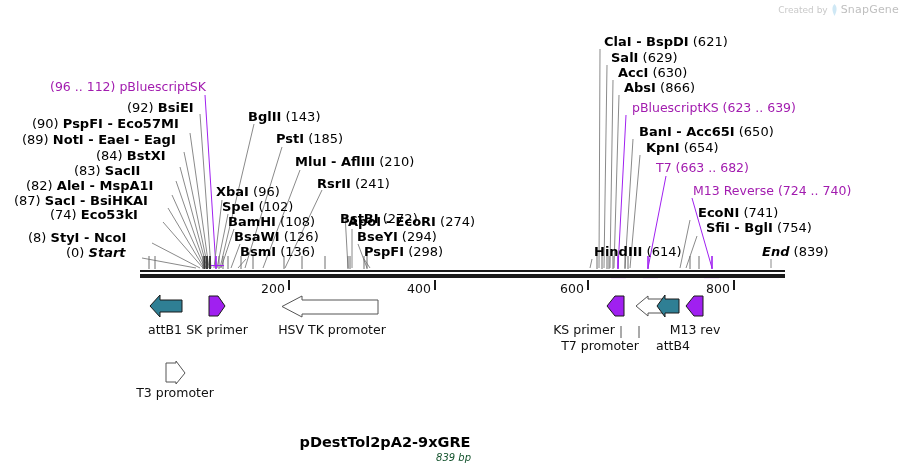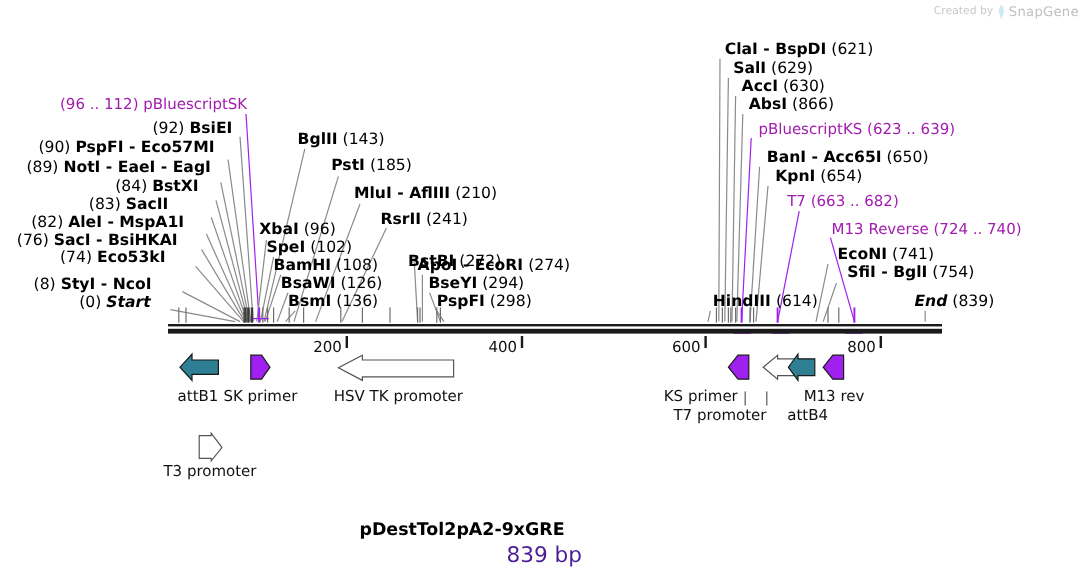--- a/index.html
+++ b/index.html
@@ -29,21 +29,21 @@
 
   .tick{position:absolute;background:#1a1a1a;width:2px;}
   .ticklbl{position:absolute;font-size:12.5px;color:#111;white-space:nowrap;}
 
   
   .feat{position:absolute;}
   .featlbl{position:absolute;font-size:12.5px;color:#111;white-space:nowrap;text-align:center;}
 
   
   #plasmid-title{position:absolute;width:770px;text-align:center;font-weight:bold;font-size:14.5px;color:#000;}
-  #plasmid-size{position:absolute;width:907px;text-align:center;font-size:18px;color:#4c1d95;}
+  #plasmid-size{position:absolute;width:907px;text-align:center;font-size:10px;color:#14532d;font-style:italic;}
 
   
   #watermark{position:absolute;right:8px;top:3px;display:flex;align-items:center;gap:3px;
              font-size:9px;color:#c9c9c9;}
   #watermark .sg{font-size:11px;color:#bfbfbf;letter-spacing:.2px;}
 </style>
 </head>
 <body>
 
 <div id="watermark">
@@ -119,21 +119,21 @@
 </div>
 <div class="lbl" style="left:74px;top:164px">
   <span class="pos">(83)</span>
   <span class="nm">SacII</span>
 </div>
 <div class="lbl" style="left:26px;top:179px">
   <span class="pos">(82)</span>
   <span class="nm">AleI</span><span class="sep"> - </span><span class="nm">MspA1I</span>
 </div>
 <div class="lbl" style="left:14px;top:194px">
-  <span class="pos">(76)</span>
+  <span class="pos">(87)</span>
   <span class="nm">SacI</span><span class="sep"> - </span><span class="nm">BsiHKAI</span>
 </div>
 <div class="lbl" style="left:50px;top:208px">
   <span class="pos">(74)</span>
   <span class="nm">Eco53kI</span>
 </div>
 <div class="lbl" style="left:28px;top:231px">
   <span class="pos">(8)</span>
   <span class="nm">StyI</span><span class="sep"> - </span><span class="nm">NcoI</span>
 </div>

